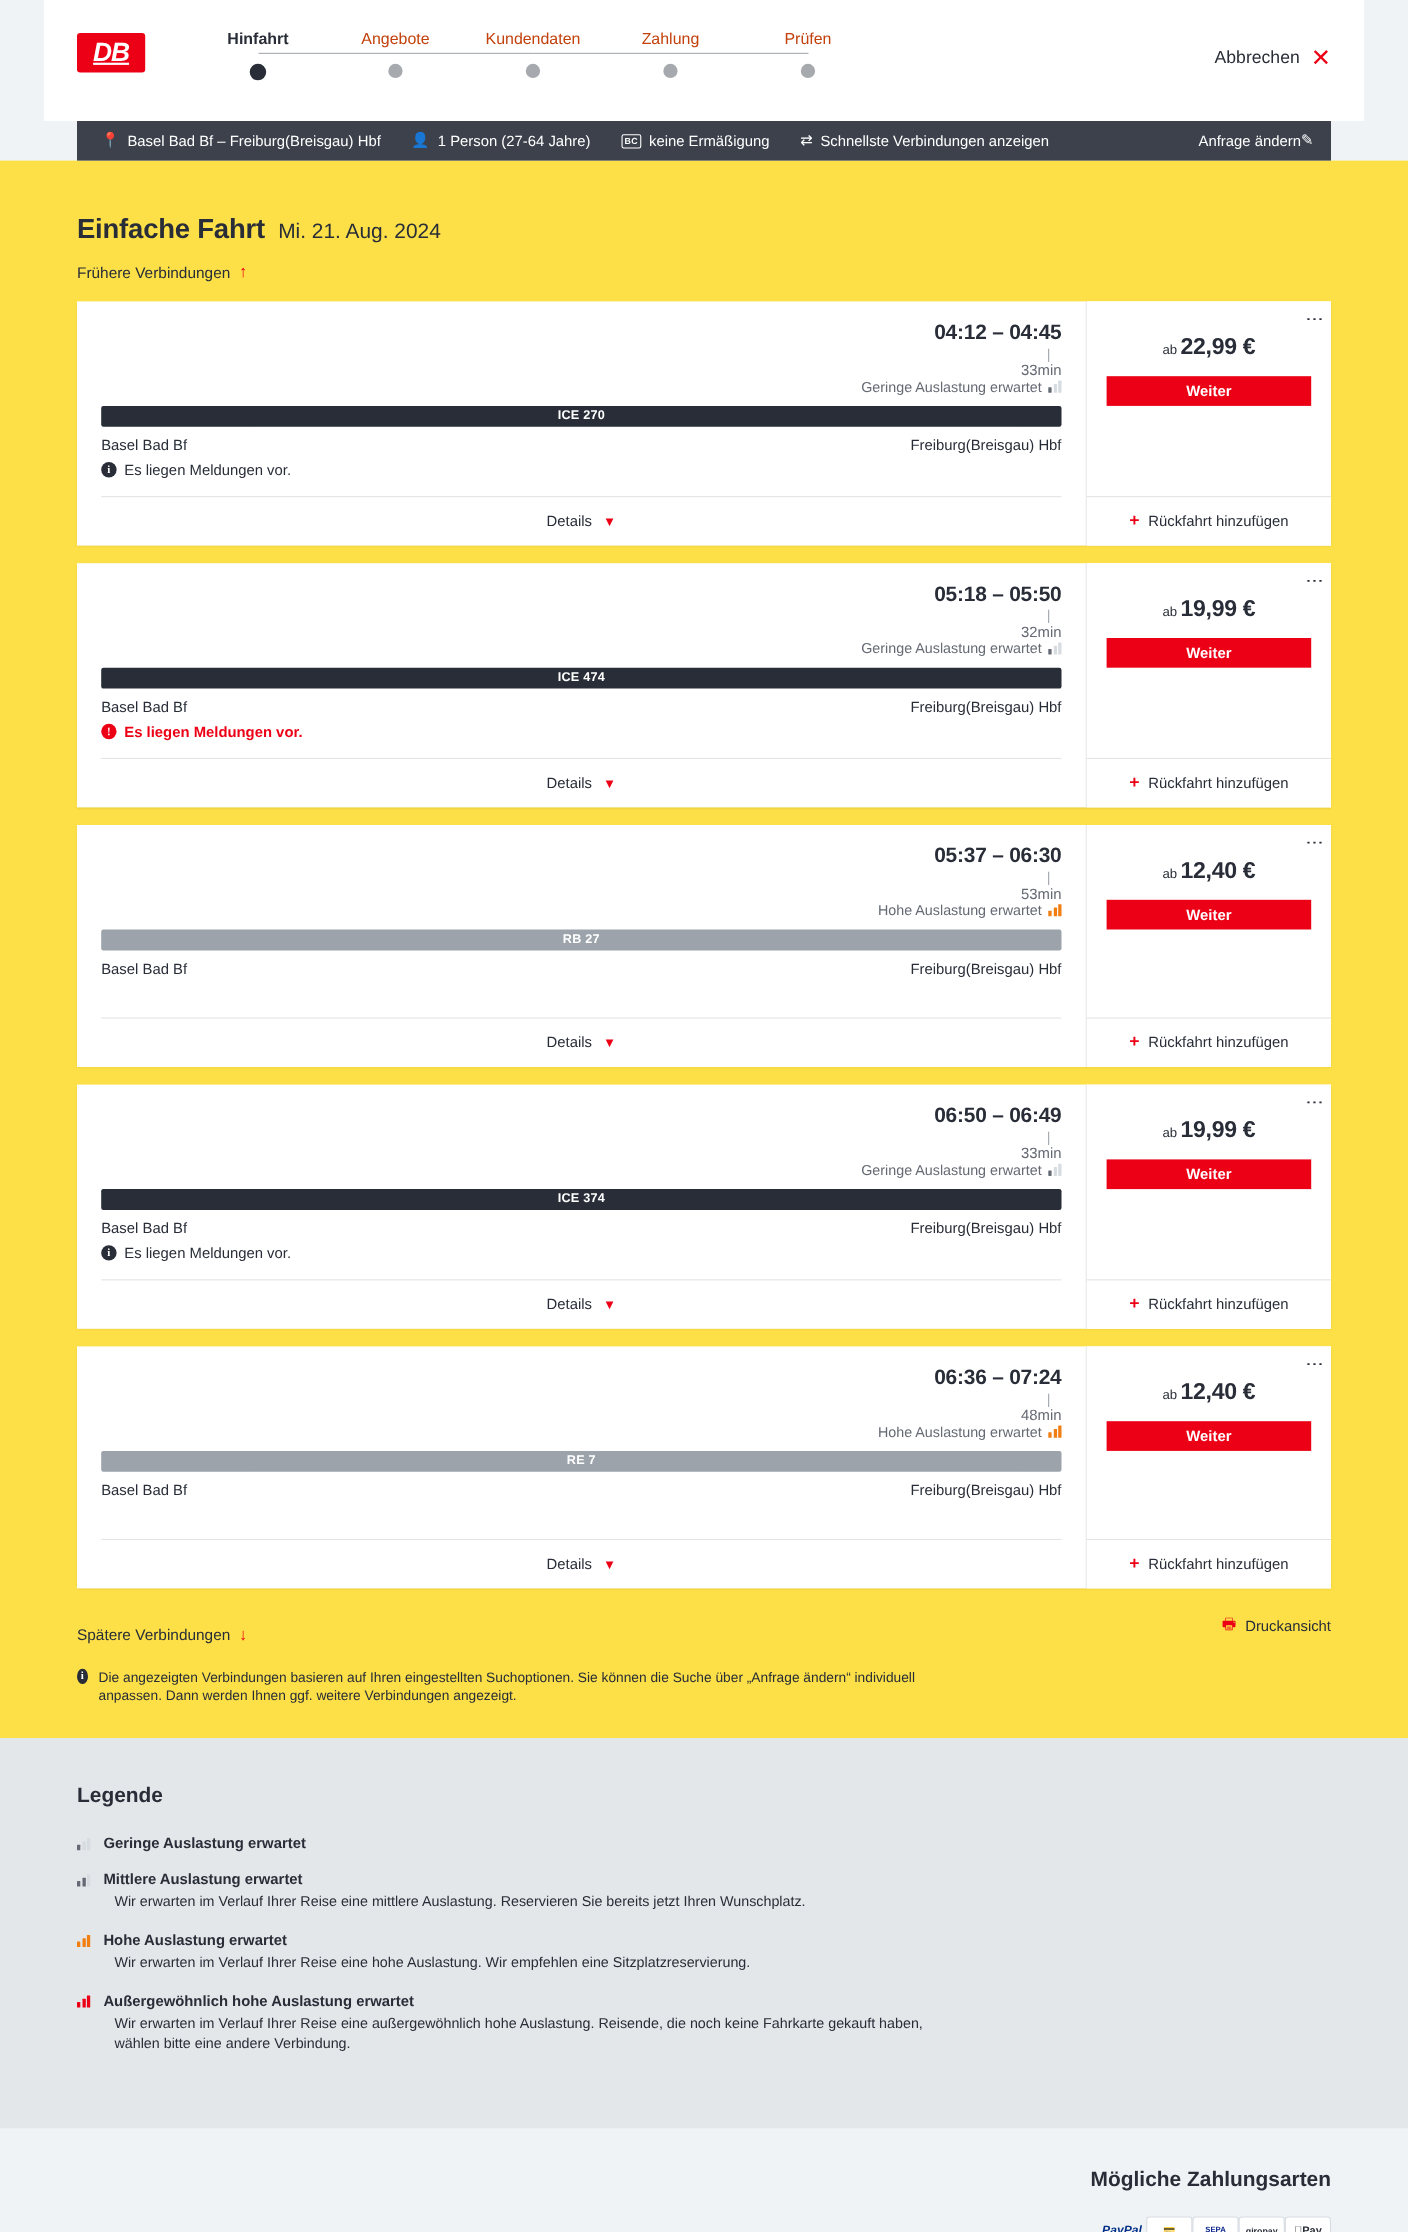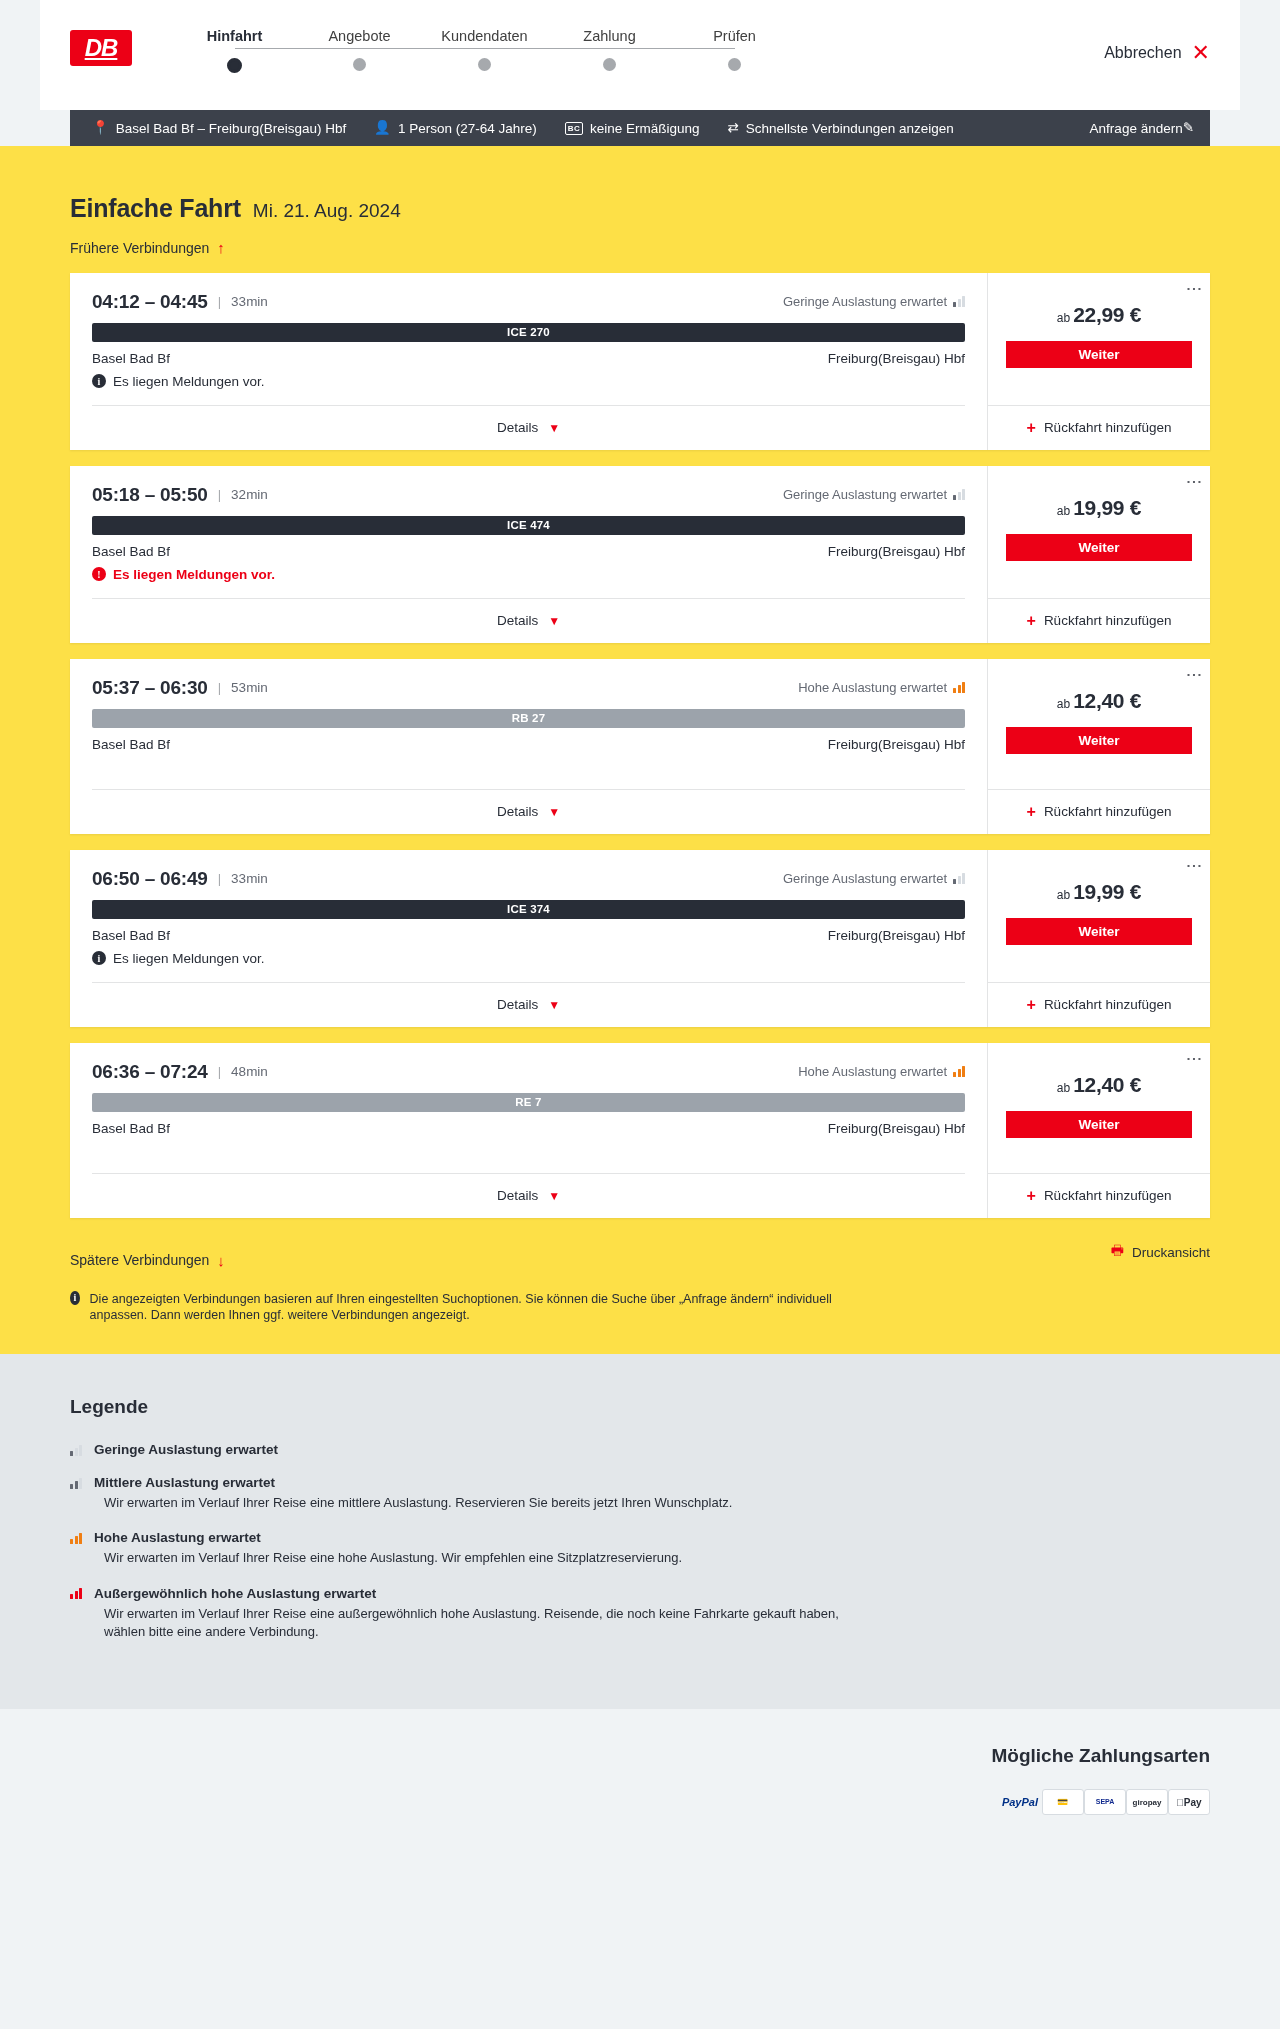--- a/index.html
+++ b/index.html
@@ -47,21 +47,21 @@
     display: flex;
     margin-top: 28px;
     margin-left: 40px;
     position: relative;
   }
   .step {
     width: 125px;
     text-align: center;
     position: relative;
     font-size: 14.5px;
-    color: #404040;
+    color: #c2410c;
   }
   .step.active { color: #282d37; font-weight: bold; }
   .step .dot {
     width: 13px; height: 13px;
     border-radius: 50%;
     background: #a6a9ad;
     margin: 14px auto 0;
     position: relative;
     z-index: 2;
   }
@@ -165,22 +165,23 @@
     box-shadow: 0 1px 2px rgba(0,0,0,0.08);
   }
   .conn-main {
     flex: 1;
     padding: 18px 22px 0 22px;
     position: relative;
     border-right: 1px solid #e3e4e5;
   }
   .conn-top {
     display: flex;
-    align-items: center;
+    align-items: flex-end;
     font-size: 13px;
+    flex-direction: column;
   }
   .times {
     font-size: 19px;
     font-weight: bold;
     letter-spacing: -0.2px;
   }
   .sep { color: #a6a9ad; margin: 0 10px; }
   .dur { color: #646973; font-size: 13.5px; }
   .occ {
     margin-left: auto;

